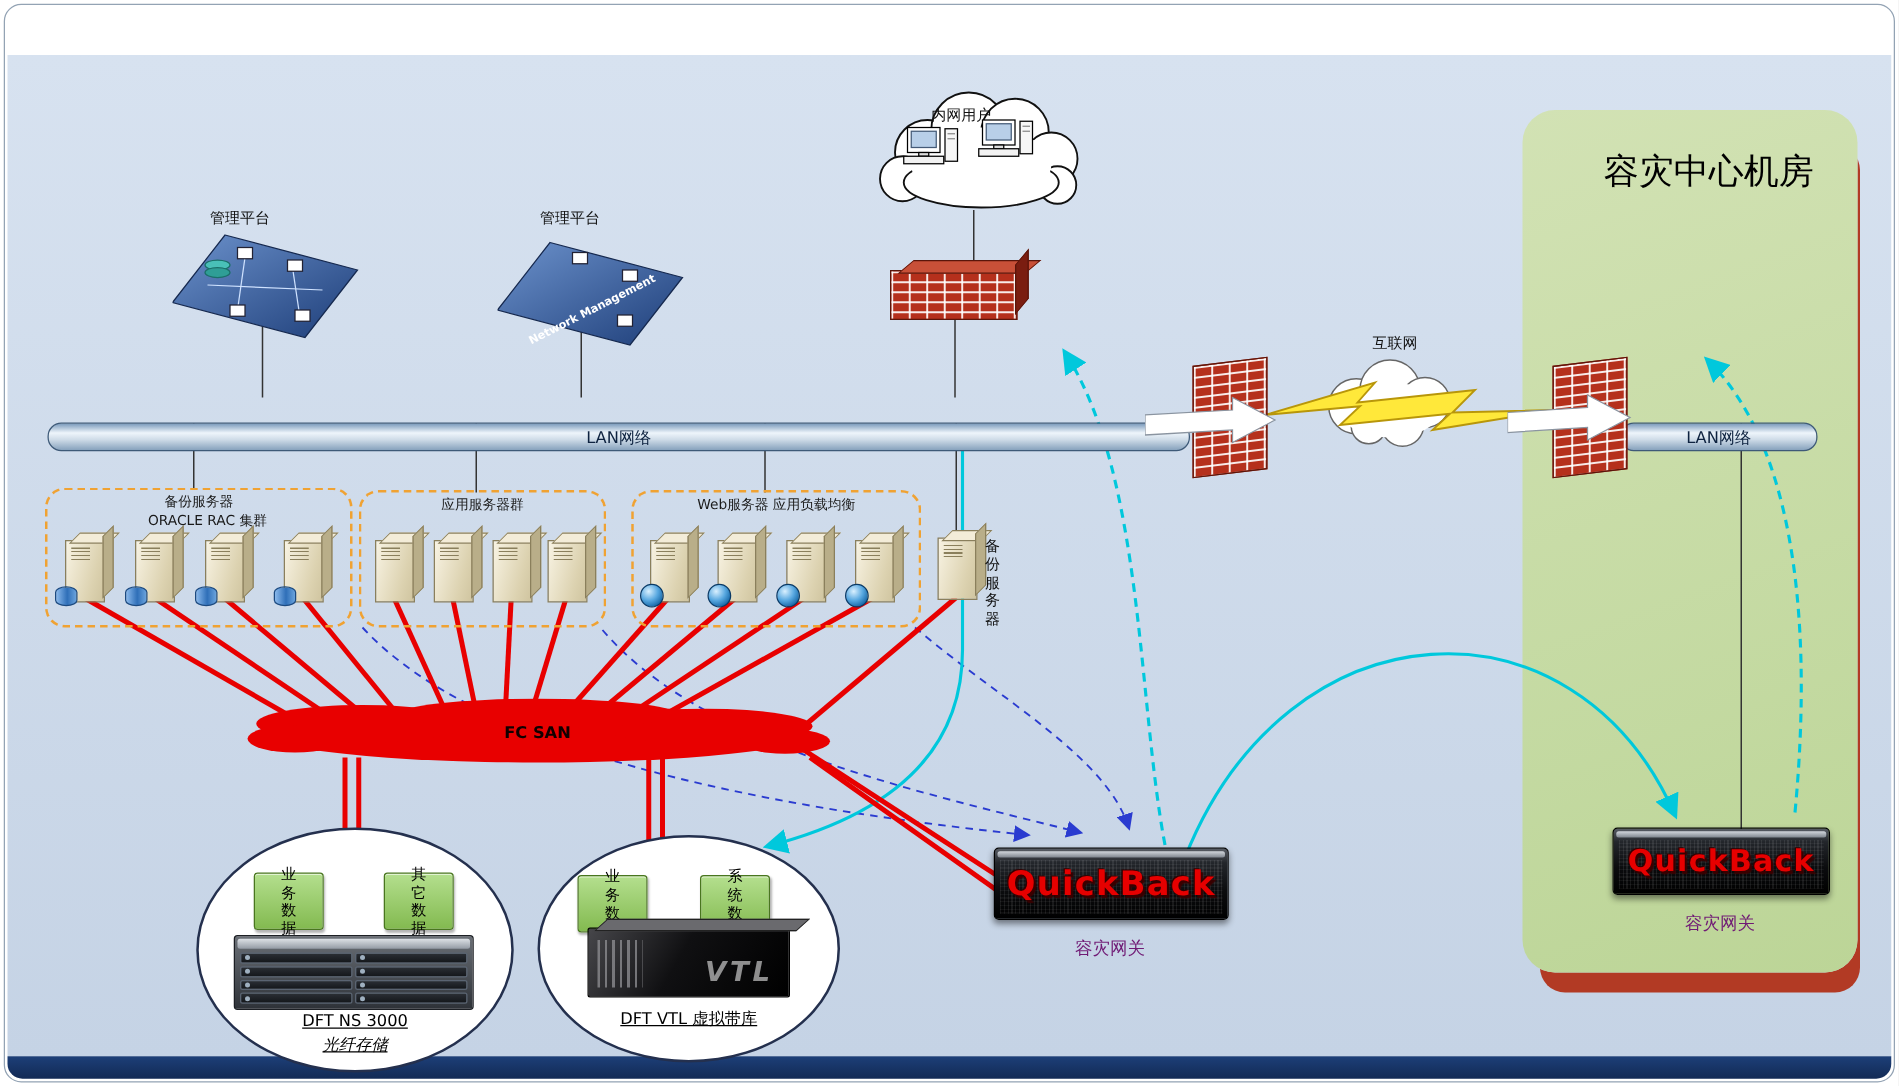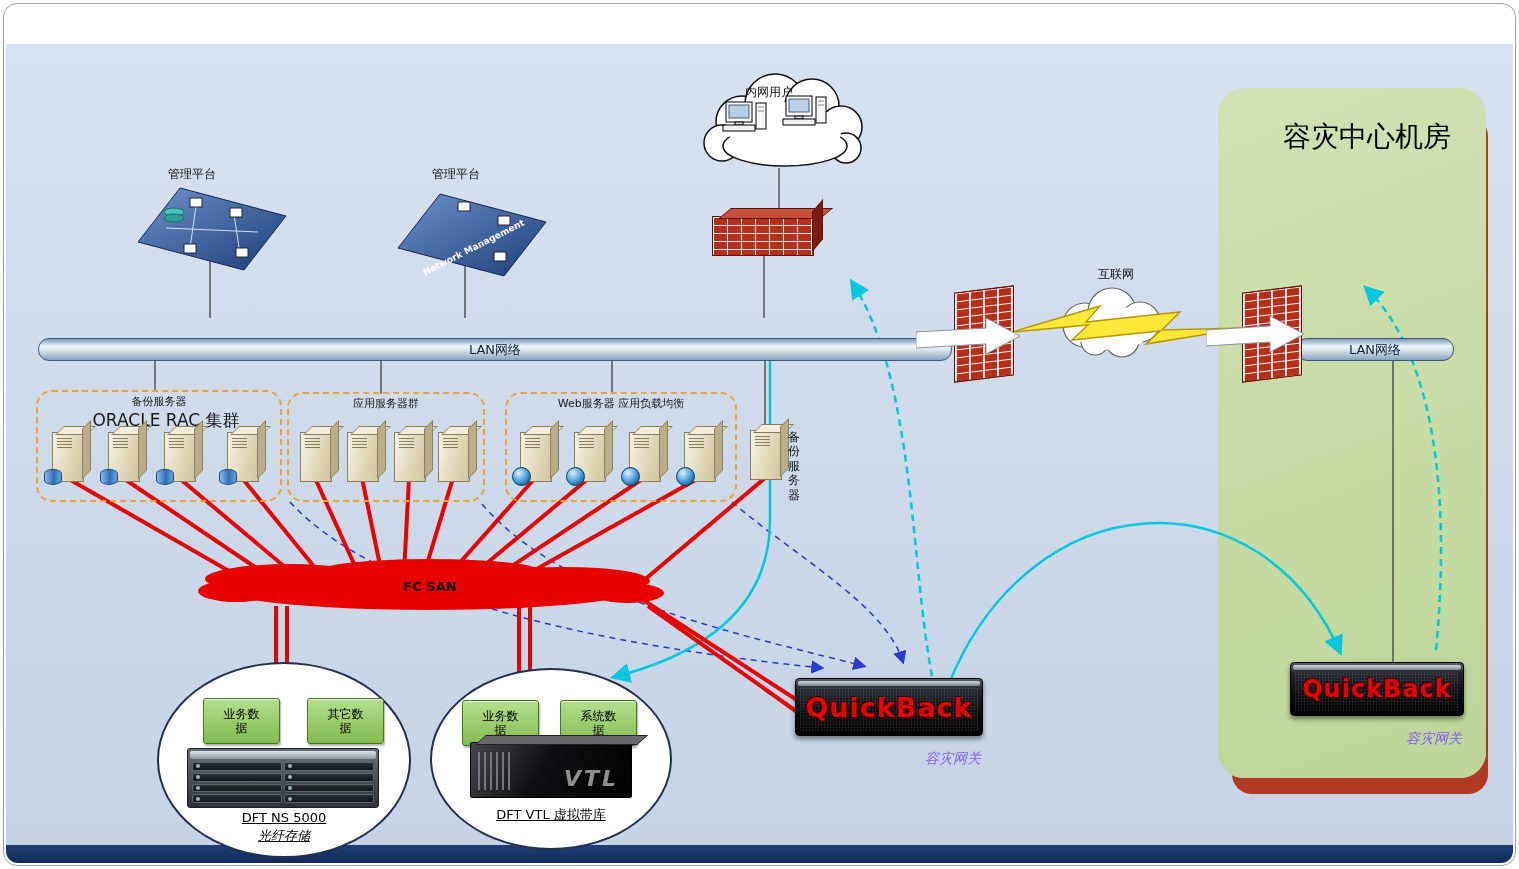--- a/index.html
+++ b/index.html
@@ -10,56 +10,56 @@
   .titlebar{left:6px;top:6px;width:1507px;height:38px;background:linear-gradient(#ffffff,#f1f4f8);border-radius:12px 12px 0 0;border-bottom:1px solid #c9d2da;z-index:2;}
   .titlebar .t{width:100%;text-align:center;line-height:38px;color:#ff0000;font-weight:bold;font-size:17px;letter-spacing:1px;font-family:"DejaVu Serif",serif;}
   .mainbg{left:6px;top:44px;width:1507px;height:801px;background:linear-gradient(#d7e2f0,#c5d3e5);z-index:0;}
   .bottombar{left:6px;top:845px;width:1507px;height:18px;background:linear-gradient(#1d3f78,#122a55);border-radius:0 0 12px 12px;z-index:2;}
   .greenpanel{left:1218px;top:88px;width:268px;height:690px;background:linear-gradient(160deg,#d2e2b4,#bcd597);border-radius:26px;box-shadow:8px 22px 0 -6px #b23a24;z-index:0;}
   .room-title{font-family:"DejaVu Serif",serif;color:#000;}
   .overlay{left:0;top:0;z-index:1;pointer-events:none;}
   .lanbar{height:21px;border-radius:11px;border:1px solid #3e5a78;background:linear-gradient(to bottom,#7d9cbd,#eef5fb 35%,#cfdce8 60%,#87a2bd);display:flex;align-items:center;justify-content:center;font-size:13px;color:#0e2340;margin-top:20px;}
   .grp{border:2px dashed #f0a232;border-radius:16px;background:transparent;}
   .grp-label{position:absolute;top:3px;left:0;right:0;text-align:center;font-size:11px;color:#1a1a1a;line-height:1.25;}
-  .grp-label2{position:absolute;top:17px;left:14px;right:0;text-align:center;font-size:17px;color:#1a1a1a;}
+  .grp-label2{position:absolute;top:17px;left:14px;right:0;text-align:center;font-size:11px;color:#1a1a1a;}
   
   .server{width:30px;height:48px;background:linear-gradient(105deg,#f8f3e3,#dcd2b0 70%,#cfc49f);border:1px solid #8a7f5c;}
   .server::before{content:"";position:absolute;left:2px;top:-7px;width:100%;height:7px;background:#f3ecd8;border:1px solid #8a7f5c;transform:skewX(-45deg);transform-origin:0 100%;}
   .server::after{content:"";position:absolute;top:-4px;right:-8px;width:7px;height:100%;background:#b9ae89;border:1px solid #8a7f5c;transform:skewY(-45deg);transform-origin:0 0;}
   .server .vent{position:absolute;left:4px;top:5px;width:15px;height:11px;background:repeating-linear-gradient(to bottom,#8a7f5c 0 1px,transparent 1px 3px);}
   .server .db{position:absolute;left:-9px;bottom:-4px;width:16px;height:14px;background:linear-gradient(90deg,#8ab9ec,#2f6fb8 55%,#6aa3dd);border:1px solid #1c4a80;border-radius:50%/30%;z-index:2;}
   .server .globe{position:absolute;left:-9px;bottom:-5px;width:17px;height:17px;border-radius:50%;background:radial-gradient(circle at 35% 30%,#d9f0ff,#58a8e0 45%,#1e6fae 75%,#0c4a80);border:1px solid #0a3a66;z-index:2;}
   .vtext{width:14px;font-size:12px;line-height:1.2;color:#111;word-break:break-all;}
   
   .brick{background-color:#b5301c;background-image:linear-gradient(rgba(255,255,255,.9) 1.5px,transparent 1.5px),linear-gradient(90deg,rgba(255,255,255,.9) 1.5px,transparent 1.5px);background-size:14px 8px;border:1px solid #5a150a;}
   .brick3d::before{content:"";position:absolute;left:5px;top:-9px;width:100%;height:9px;background:#c85038;border:1px solid #5a150a;transform:skewX(-50deg);transform-origin:0 100%;}
   .brick3d::after{content:"";position:absolute;top:-5px;right:-10px;width:9px;height:100%;background:#7a1d10;border:1px solid #5a150a;transform:skewY(-50deg);transform-origin:0 0;}
   .small-label{font-size:12px;color:#111;}
   .san-label{font-size:13px;font-weight:bold;color:#100;}
   
   .ellipse{border:2px solid #24304e;border-radius:50%;background:#fff;}
-  .tag{position:absolute;width:77px;height:46px;box-sizing:border-box;padding:2px 19px;background:linear-gradient(#b4df8e,#83ba50);border:1px solid #49761f;border-radius:3px;font-size:12px;color:#000;display:flex;align-items:center;justify-content:center;text-align:center;line-height:1.2;box-shadow:inset 0 1px 0 rgba(255,255,255,.6),1px 2px 2px rgba(0,0,0,.3);}
+  .tag{position:absolute;width:56px;height:46px;box-sizing:border-box;padding:2px 19px;background:linear-gradient(#b4df8e,#83ba50);border:1px solid #49761f;border-radius:3px;font-size:12px;color:#000;display:flex;align-items:center;justify-content:center;text-align:center;line-height:1.2;box-shadow:inset 0 1px 0 rgba(255,255,255,.6),1px 2px 2px rgba(0,0,0,.3);}
   .stor-name{position:absolute;left:0;right:0;text-align:center;font-size:13px;color:#000;text-decoration:underline;}
   
   .diskarray{box-sizing:border-box;background:linear-gradient(#6a6f76,#2e3238);border:1px solid #1c1f24;border-radius:3px;}
   .diskarray .bezel{position:absolute;left:2px;right:2px;top:2px;height:8px;background:linear-gradient(#dde1e6,#949ba5);border-radius:2px;}
   .diskarray .slots{position:absolute;left:4px;right:4px;top:13px;bottom:4px;display:grid;grid-template-columns:1fr 1fr;grid-template-rows:repeat(4,1fr);gap:2px;}
   .slot{position:relative;background:linear-gradient(#2a2e34,#14171b);border:1px solid #5a6472;border-radius:2px;}
   .slot::before{content:"";position:absolute;left:3px;top:50%;margin-top:-2px;width:4px;height:4px;border-radius:50%;background:#9fb0c0;}
   
   .vtl{background:linear-gradient(120deg,#46464a,#101012 45%,#000);border:1px solid #000;border-radius:2px;}
   .vtl::before{content:"";position:absolute;left:4px;top:-8px;width:100%;height:8px;background:#6a6a6e;border:1px solid #222;transform:skewX(-48deg);transform-origin:0 100%;}
   .vtl .grille{position:absolute;left:7px;top:9px;bottom:7px;width:36px;background:repeating-linear-gradient(to right,#8a8a8e 0 2px,transparent 2px 6px);opacity:.8;}
   .vtl .vtl-text{position:absolute;right:12px;bottom:6px;color:rgba(255,255,255,.55);font-size:22px;font-weight:bold;font-style:italic;letter-spacing:3px;}
   
   .device{background:linear-gradient(180deg,#585d65 0,#23262b 20%,#0b0c0e 60%,#000 100%);border:1px solid #000;border-radius:4px;box-shadow:0 3px 5px rgba(0,0,0,.45);}
   .device::before{content:"";position:absolute;left:2px;right:2px;top:2px;height:5px;background:linear-gradient(#d2d7dd,#7e858e);border-radius:2px;}
   .device .mesh{position:absolute;left:4px;right:4px;top:9px;bottom:4px;background:repeating-linear-gradient(90deg,rgba(255,255,255,.08) 0 1px,transparent 1px 3px),repeating-linear-gradient(0deg,rgba(255,255,255,.05) 0 1px,transparent 1px 3px);}
   .qb-brand{position:absolute;inset:0;display:flex;align-items:center;justify-content:center;color:#e60000;font-weight:bold;letter-spacing:1px;text-shadow:2px 2px 1px #3a0000,-1px -1px 0 #300;}
-  .gw-label{text-align:right;font-size:14px;color:#8b5cf6;font-style:italic;}
+  .gw-label{text-align:center;font-size:14px;color:#701a75;}
 </style>
 </head>
 <body>
 
 <div class="page">
 
   <div class="abs mainbg"></div>
   <div class="abs greenpanel"></div>
   <div class="abs bottombar"></div>
 
@@ -292,21 +292,21 @@
         <div class="slot"></div>
           <div class="slot"></div>
           <div class="slot"></div>
           <div class="slot"></div>
         <div class="slot"></div>
           <div class="slot"></div>
           <div class="slot"></div>
           <div class="slot"></div>
       </div>
     </div>
-    <div class="stor-name" style="top:146px;">DFT NS 5000</div>
+    <div class="stor-name" style="top:146px;">DFT NS 3000</div>
     <div class="stor-name" style="top:163px;font-style:italic;">光纤存储</div>
   </div>
 
   <div class="abs z2 ellipse" style="left:430px;top:668px;width:238px;height:178px;">
     <div class="tag" style="left:30px;top:30px;">业务数据</div>
     <div class="tag" style="left:128px;top:30px;">系统数据</div>
     <div class="abs vtl" style="left:38px;top:72px;width:160px;height:54px;">
       <div class="grille"></div>
       <div class="vtl-text">VTL</div>
     </div>

